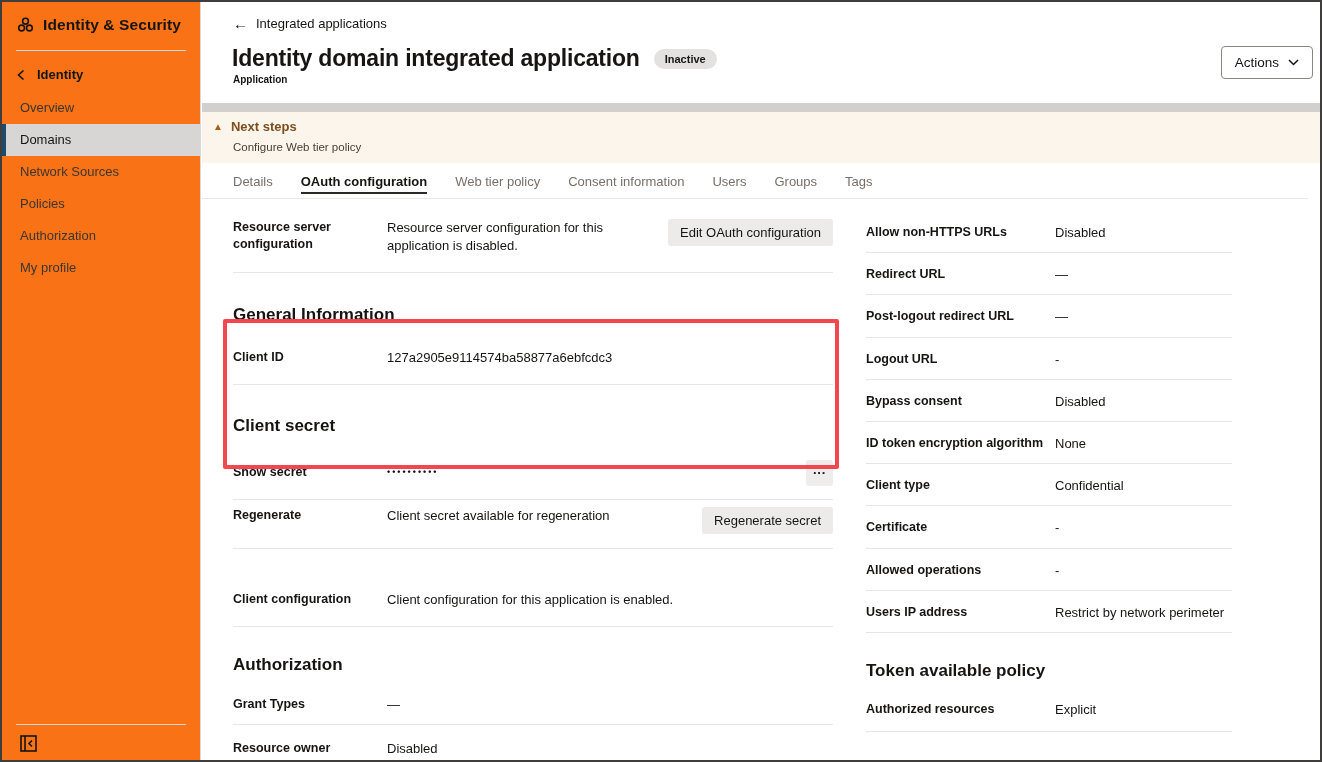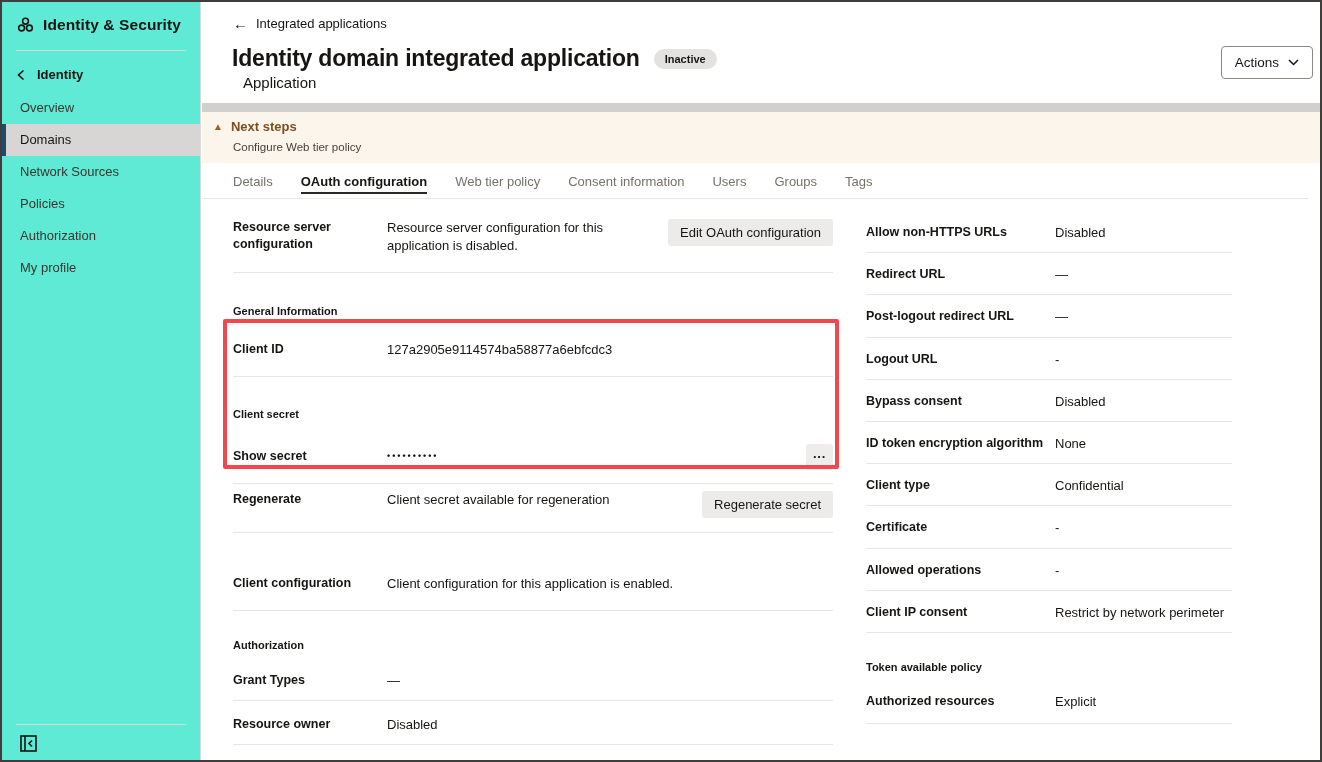--- a/index.html
+++ b/index.html
@@ -1,38 +1,38 @@
 <!DOCTYPE html>
 <html><head>
 <meta charset="utf-8">
 <style>
   * { box-sizing: border-box; margin: 0; padding: 0; }
   body { font-family: "Liberation Sans", "DejaVu Sans", sans-serif; background:#fff; }
   .screen { position:relative; width:1322px; height:762px; border:2px solid #3f3e3c; background:#fff; overflow:hidden; }
 
   
-  .sidebar { position:absolute; left:0; top:0; bottom:0; width:199px; background:#5eead4; border-right:1px solid #dbd9d7; }
+  .sidebar { position:absolute; left:0; top:0; bottom:0; width:199px; background:#f97316; border-right:1px solid #dbd9d7; }
   .sb-title { display:flex; align-items:center; gap:9px; height:46px; padding:0 15px; }
   .sb-title .app-title { font-size:15.5px; font-weight:bold; color:#161513; letter-spacing:.1px; }
   .sb-divider { border-top:1px solid #d9d7d5; margin:2px 14px 0 14px; }
   .sb-group { display:flex; align-items:center; gap:12px; padding:16px 16px 10px 15px; }
   .sb-group .grp-label { font-size:13px; font-weight:bold; color:#161513; }
   .sb-item { height:32px; line-height:32px; padding-left:18px; font-size:13px; color:#3a3631; cursor:pointer; }
   .sb-item.selected { background:#d8d6d4; border-left:4px solid #1e4a6e; padding-left:14px; color:#161513; }
   .sb-bottom-divider { position:absolute; left:14px; right:14px; bottom:35px; border-top:1px solid #d9d7d5; }
   .sb-collapse { position:absolute; left:16px; bottom:7px; width:20px; height:20px; display:flex; align-items:center; justify-content:center; cursor:pointer; }
 
   
   .main-header { position:absolute; left:200px; top:0; right:0; height:101px; background:#fff; }
   .back-row { position:absolute; left:31px; top:14px; display:flex; align-items:center; gap:8px; font-size:13px; color:#161513; cursor:pointer; }
   .back-arrow { font-size:15px; line-height:1; }
   .title-row { position:absolute; left:30px; top:43px; display:flex; align-items:center; gap:14px; }
   .page-title { font-size:23px; font-weight:bold; color:#161513; letter-spacing:-.2px; }
   .status-badge { background:#e4e2e0; color:#161513; font-size:11px; font-weight:bold; padding:4px 11px; border-radius:11px; }
-  .subtitle { position:absolute; left:41px; top:72px; font-size:15px; font-weight:normal; color:#161513; }
+  .subtitle { position:absolute; left:31px; top:72px; font-size:10px; font-weight:bold; color:#161513; }
   .actions-btn { position:absolute; right:7px; top:44px; display:flex; align-items:center; gap:9px; padding:8px 13px; background:#fff; border:1px solid #8b8782; border-radius:4px; font-size:13.5px; color:#161513; cursor:pointer; }
 
   
   .gray-strip { position:absolute; left:200px; right:0; top:101px; height:9px; background:#d2d0ce; }
   .banner { position:absolute; left:200px; right:0; top:110px; height:51px; background:#fbf5ec; }
   .banner-title-row { position:absolute; left:11px; top:7px; display:flex; align-items:center; gap:8px; }
   .warn-tri { font-size:10px; color:#a75d17; line-height:1; }
   .banner-title { font-size:13px; font-weight:bold; color:#7d4e1f; }
   .banner-link { position:absolute; left:31px; top:29px; font-size:11.5px; color:#453f39; cursor:pointer; }
   .tabs { position:absolute; left:200px; right:12px; top:161px; height:36px; background:#fff; border-bottom:1px solid #eae8e6; display:flex; align-items:stretch; padding-left:31px; gap:28px; }
@@ -40,21 +40,21 @@
   .tab.active { color:#161513; font-weight:bold; }
   .tab.active::after { content:""; position:absolute; left:0; right:0; bottom:4px; height:2px; background:#2c2a28; }
 
   
   .left-col { position:absolute; left:231px; top:197px; width:600px; }
   .right-col { position:absolute; left:864px; top:197px; width:366px; padding-top:12px; }
 
   .frow { display:flex; align-items:flex-start; border-bottom:1px solid #e8e6e4; }
   .flabel { width:154px; flex:none; font-size:12.5px; font-weight:bold; color:#161513; line-height:1.35; }
   .fvalue { font-size:13px; color:#161513; line-height:1.4; }
-  .h2 { font-size:11px; font-weight:bold; color:#161513; }
+  .h2 { font-size:17px; font-weight:bold; color:#161513; }
 
   .row-resource { padding:20px 0 17px; }
   .row-resource .fvalue { width:252px; flex:none; }
   .gray-btn { margin-left:auto; background:#ecebe9; border:none; border-radius:3px; padding:6px 12px; font-size:13px; color:#161513; font-family:inherit; cursor:pointer; white-space:nowrap; }
   .h2-general { margin-top:32px; }
   .row-clientid { padding:24px 0 16px; }
   .h2-secret { margin-top:31px; }
   .row-showsecret { padding:24px 0 13px; align-items:center; }
   .secret-dots { font-size:9px; font-weight:bold; letter-spacing:2px; color:#161513; }
   .ellipsis-btn { margin-left:auto; width:27px; height:26px; background:#efedeb; border:none; border-radius:3px; font-size:13px; font-weight:bold; color:#161513; cursor:pointer; line-height:1; }
@@ -232,21 +232,21 @@
     </div>
     <div class="prow">
       <div class="flabel">Certificate</div>
       <div class="fvalue">-</div>
     </div>
     <div class="prow">
       <div class="flabel">Allowed operations</div>
       <div class="fvalue">-</div>
     </div>
     <div class="prow">
-      <div class="flabel">Client IP consent</div>
+      <div class="flabel">Users IP address</div>
       <div class="fvalue">Restrict by network perimeter</div>
     </div>
 
     <div class="h2 h2-token">Token available policy</div>
     <div class="prow token-row">
       <div class="flabel">Authorized resources</div>
       <div class="fvalue">Explicit</div>
     </div>
   </div>
 

